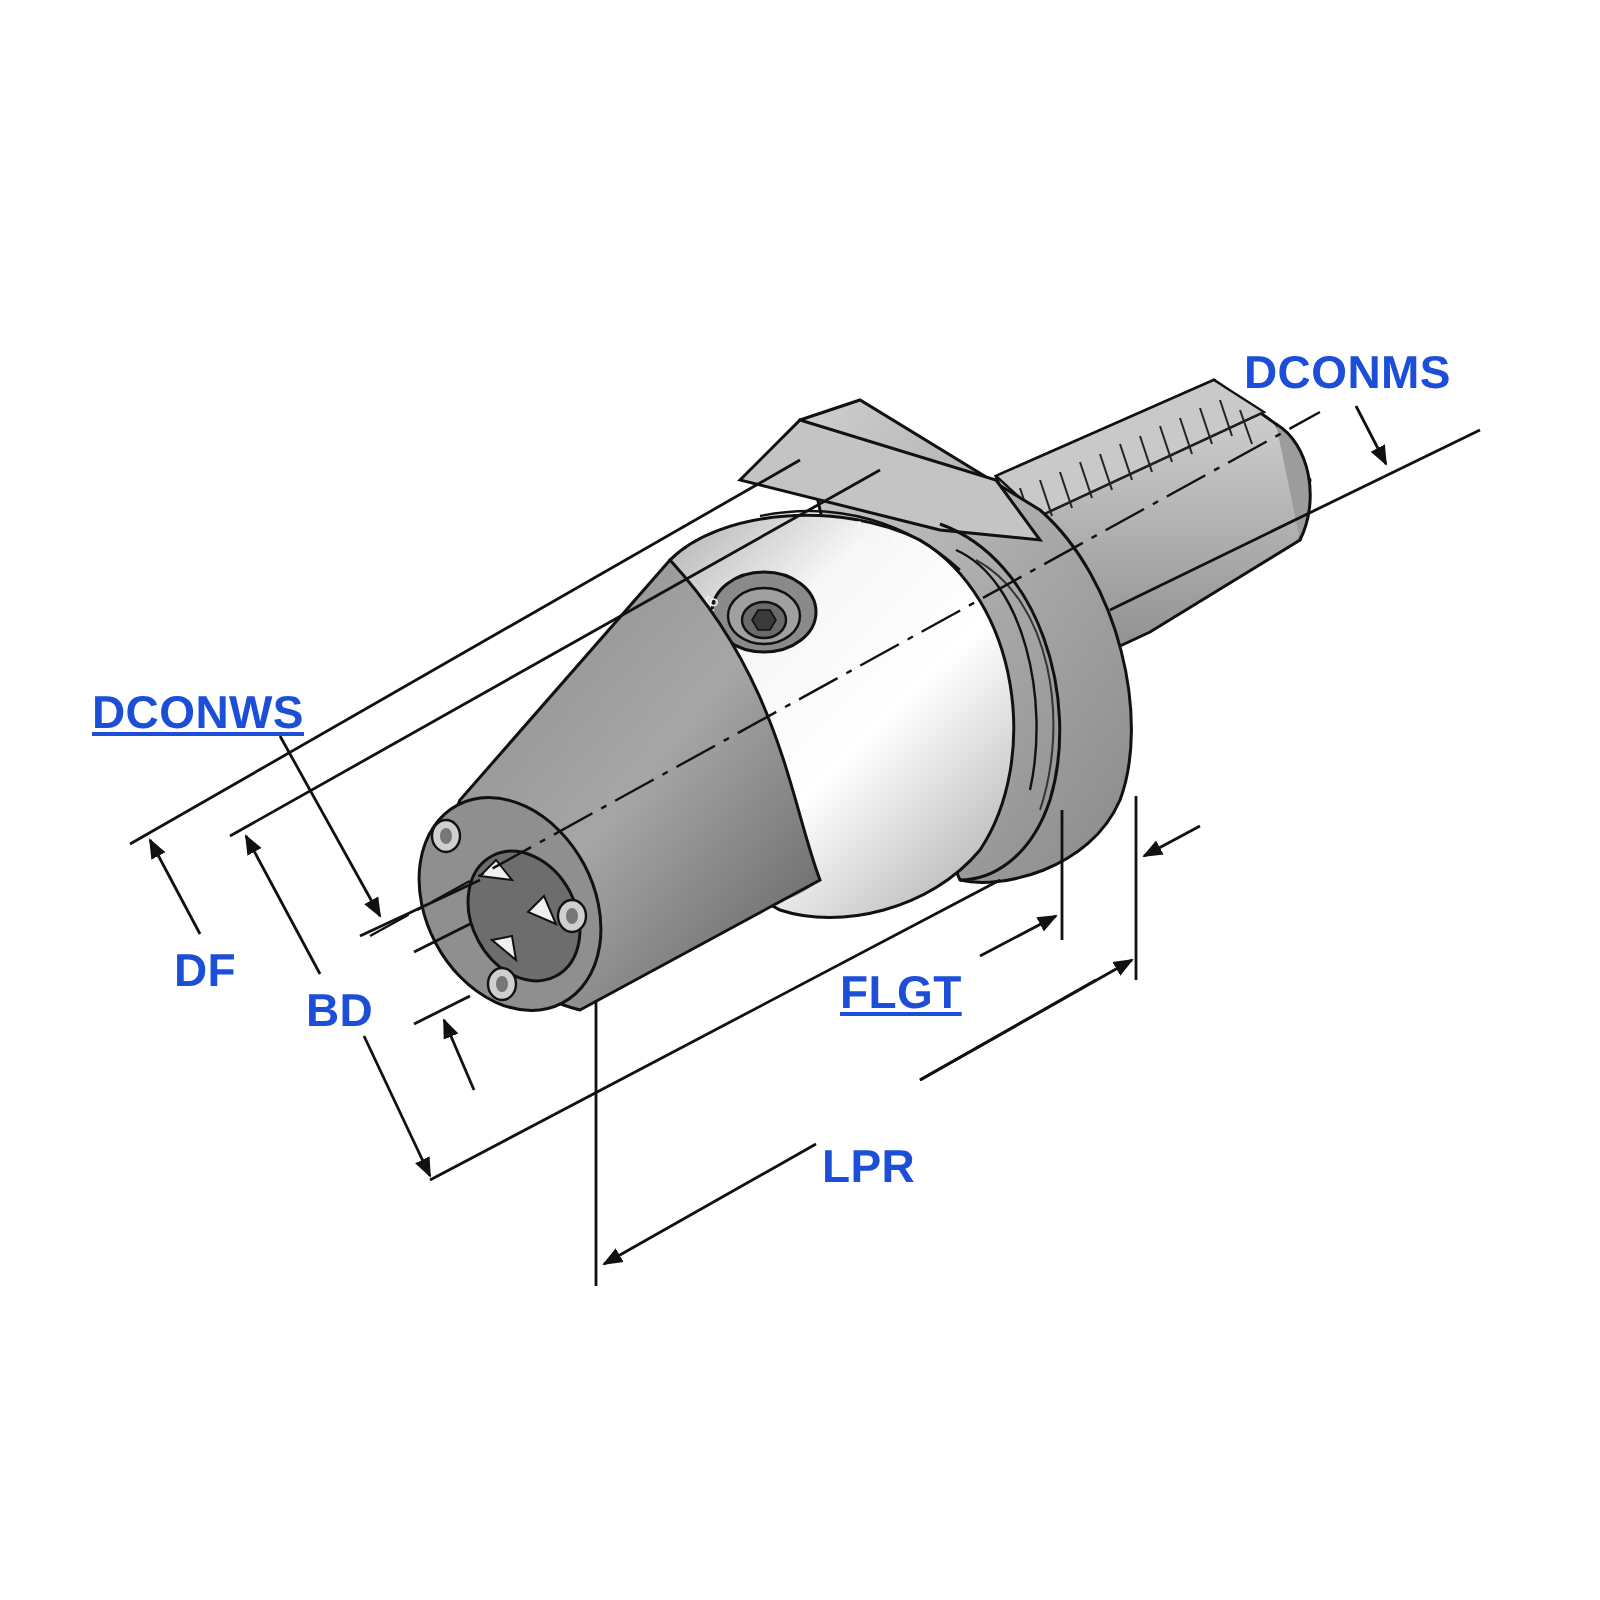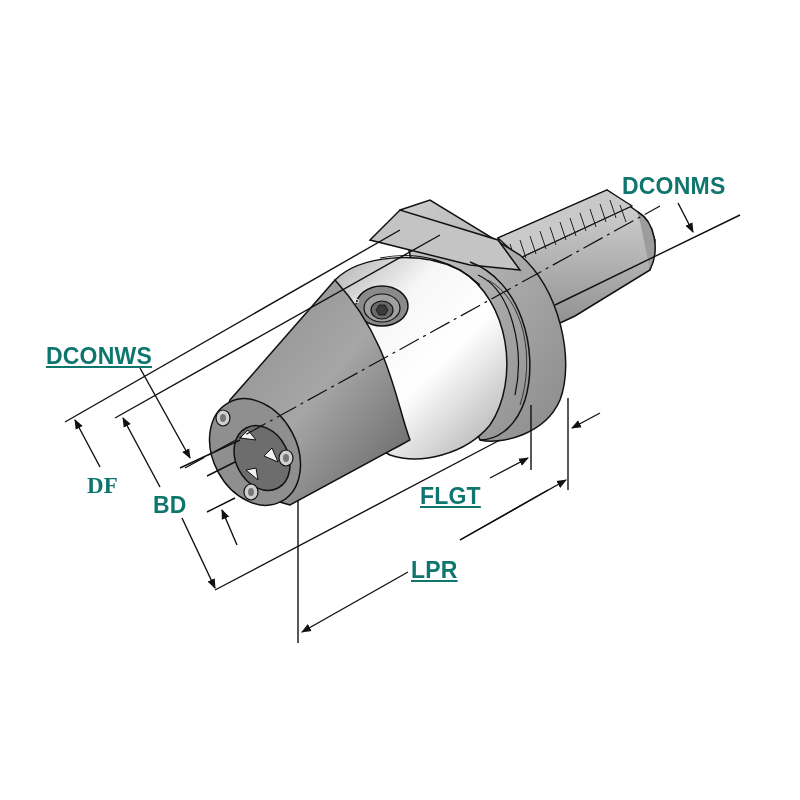--- a/index.html
+++ b/index.html
@@ -1,18 +1,18 @@
 <!DOCTYPE html>
 <html><head>
 <meta charset="utf-8">
 <style>
   html, body { margin:0; padding:0; background:#ffffff; }
   body { width:800px; height:800px; overflow:hidden; position:relative; font-family:"Liberation Sans", sans-serif; }
   #diagram { position:absolute; left:0; top:0; width:800px; height:800px; }
-  .lbl { position:absolute; font-family:"Liberation Sans", sans-serif; font-weight:bold; font-size:23px; color:#0f766e; letter-spacing:0.2px; line-height:1; white-space:nowrap; }
+  .lbl { position:absolute; font-family:"Liberation Sans", sans-serif; font-weight:bold; font-size:23px; color:#1d4ed8; letter-spacing:0.2px; line-height:1; white-space:nowrap; }
   .engr { font-family:"Liberation Sans", sans-serif; font-size:9px; fill:#f4f4f4; }
 </style>
 </head>
 <body>
 
 <svg id="diagram" viewBox="0 0 800 800" xmlns="http://www.w3.org/2000/svg">
   <defs>
     <linearGradient id="gBody" x1="0" y1="0" x2="1" y2="1">
       <stop offset="0" stop-color="#9a9a9a"></stop>
       <stop offset="0.35" stop-color="#f7f7f7"></stop>
@@ -134,16 +134,16 @@
     <path d="M490,478 L528,458" marker-end="url(#arr)"></path>
     <path d="M460,540 L566,480" marker-end="url(#arr)"></path>
     <path d="M408,572 L302,632" marker-end="url(#arr)"></path>
     <path d="M600,413 L572,428" marker-end="url(#arr)"></path>
     <path d="M460,540 L548,490"></path>
   </g>
 </svg>
 
 <div class="lbl" style="left:622px; top:175px;">DCONMS</div>
 <div class="lbl" style="left:46px; top:345px;text-decoration:underline;">DCONWS</div>
-<div class="lbl" style="left:87px; top:474px;font-family:Liberation Serif, serif;">DF</div>
+<div class="lbl" style="left:87px; top:474px;">DF</div>
 <div class="lbl" style="left:153px; top:494px;text-align:center;">BD</div>
 <div class="lbl" style="left:420px; top:485px;text-decoration:underline;">FLGT</div>
-<div class="lbl" style="left:411px; top:559px;text-decoration:underline;">LPR</div>
+<div class="lbl" style="left:411px; top:572px;">LPR</div>
 
 </body></html>

